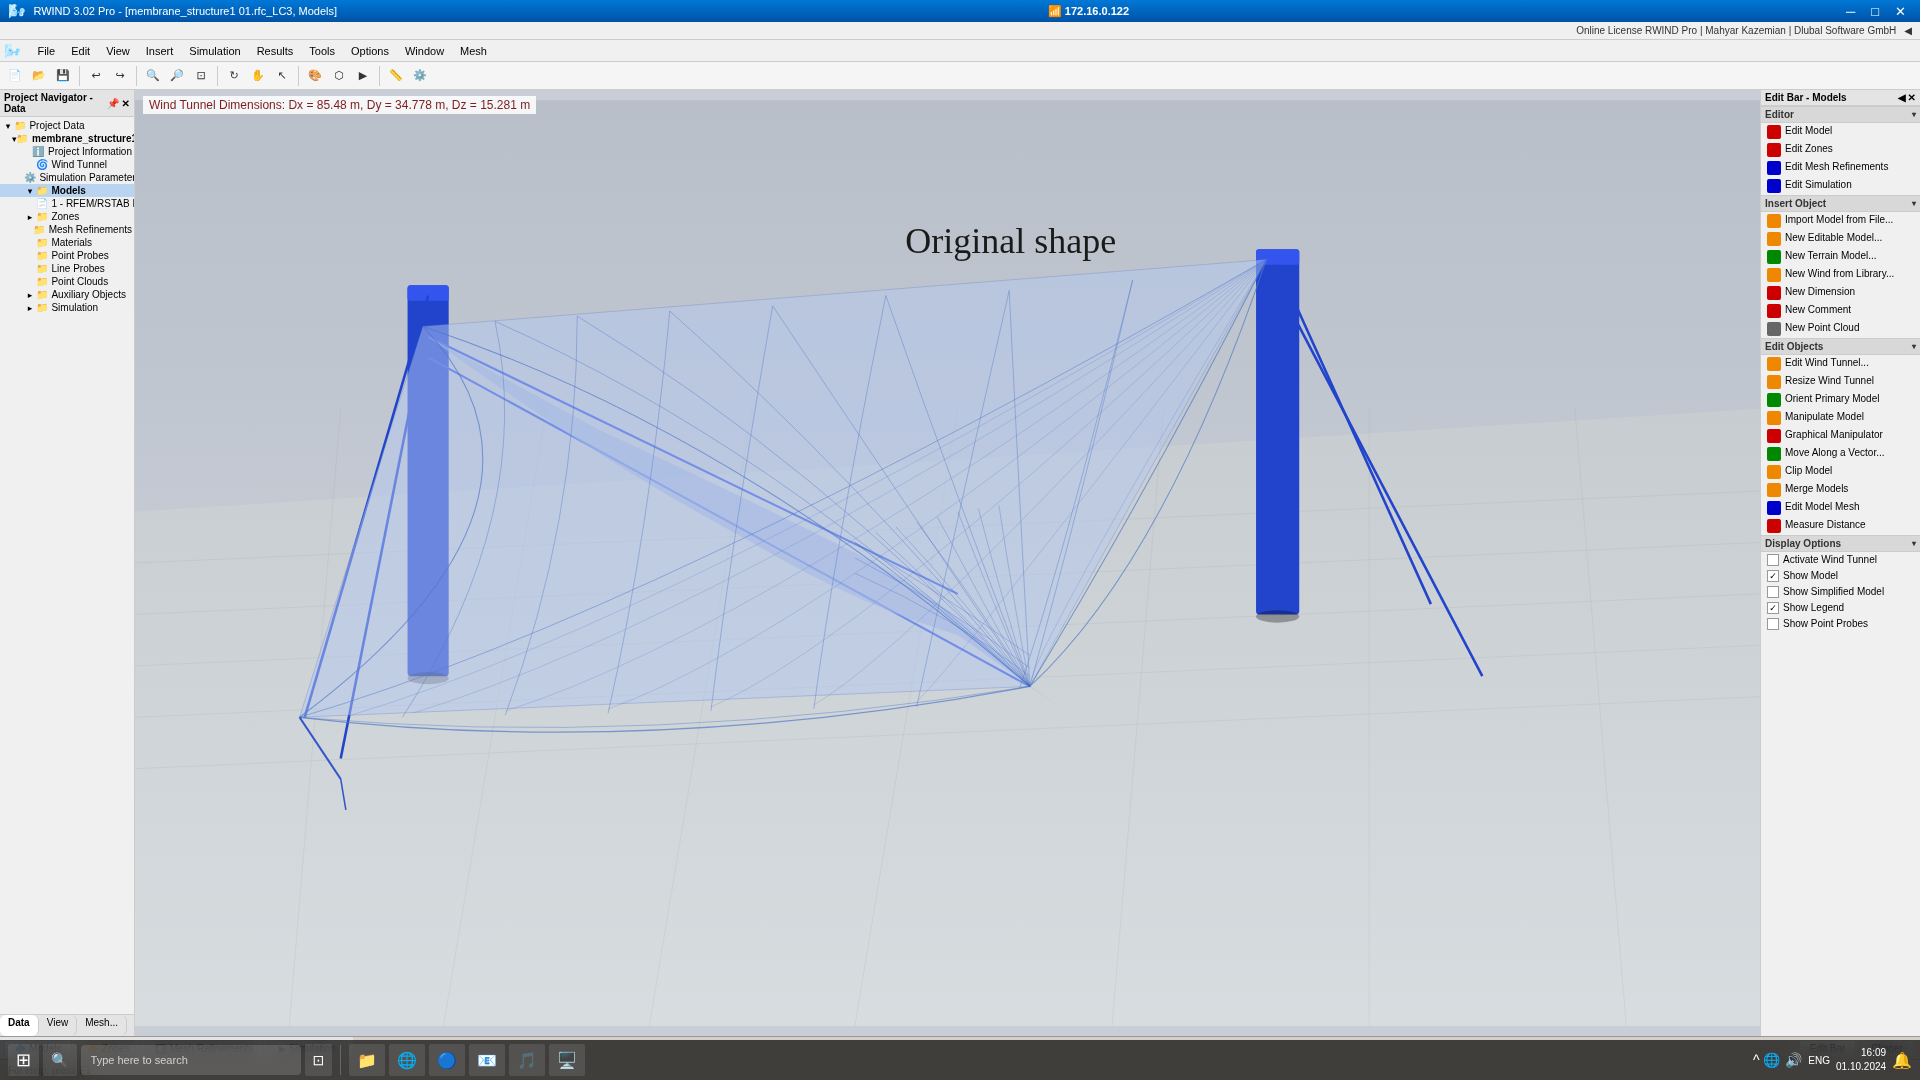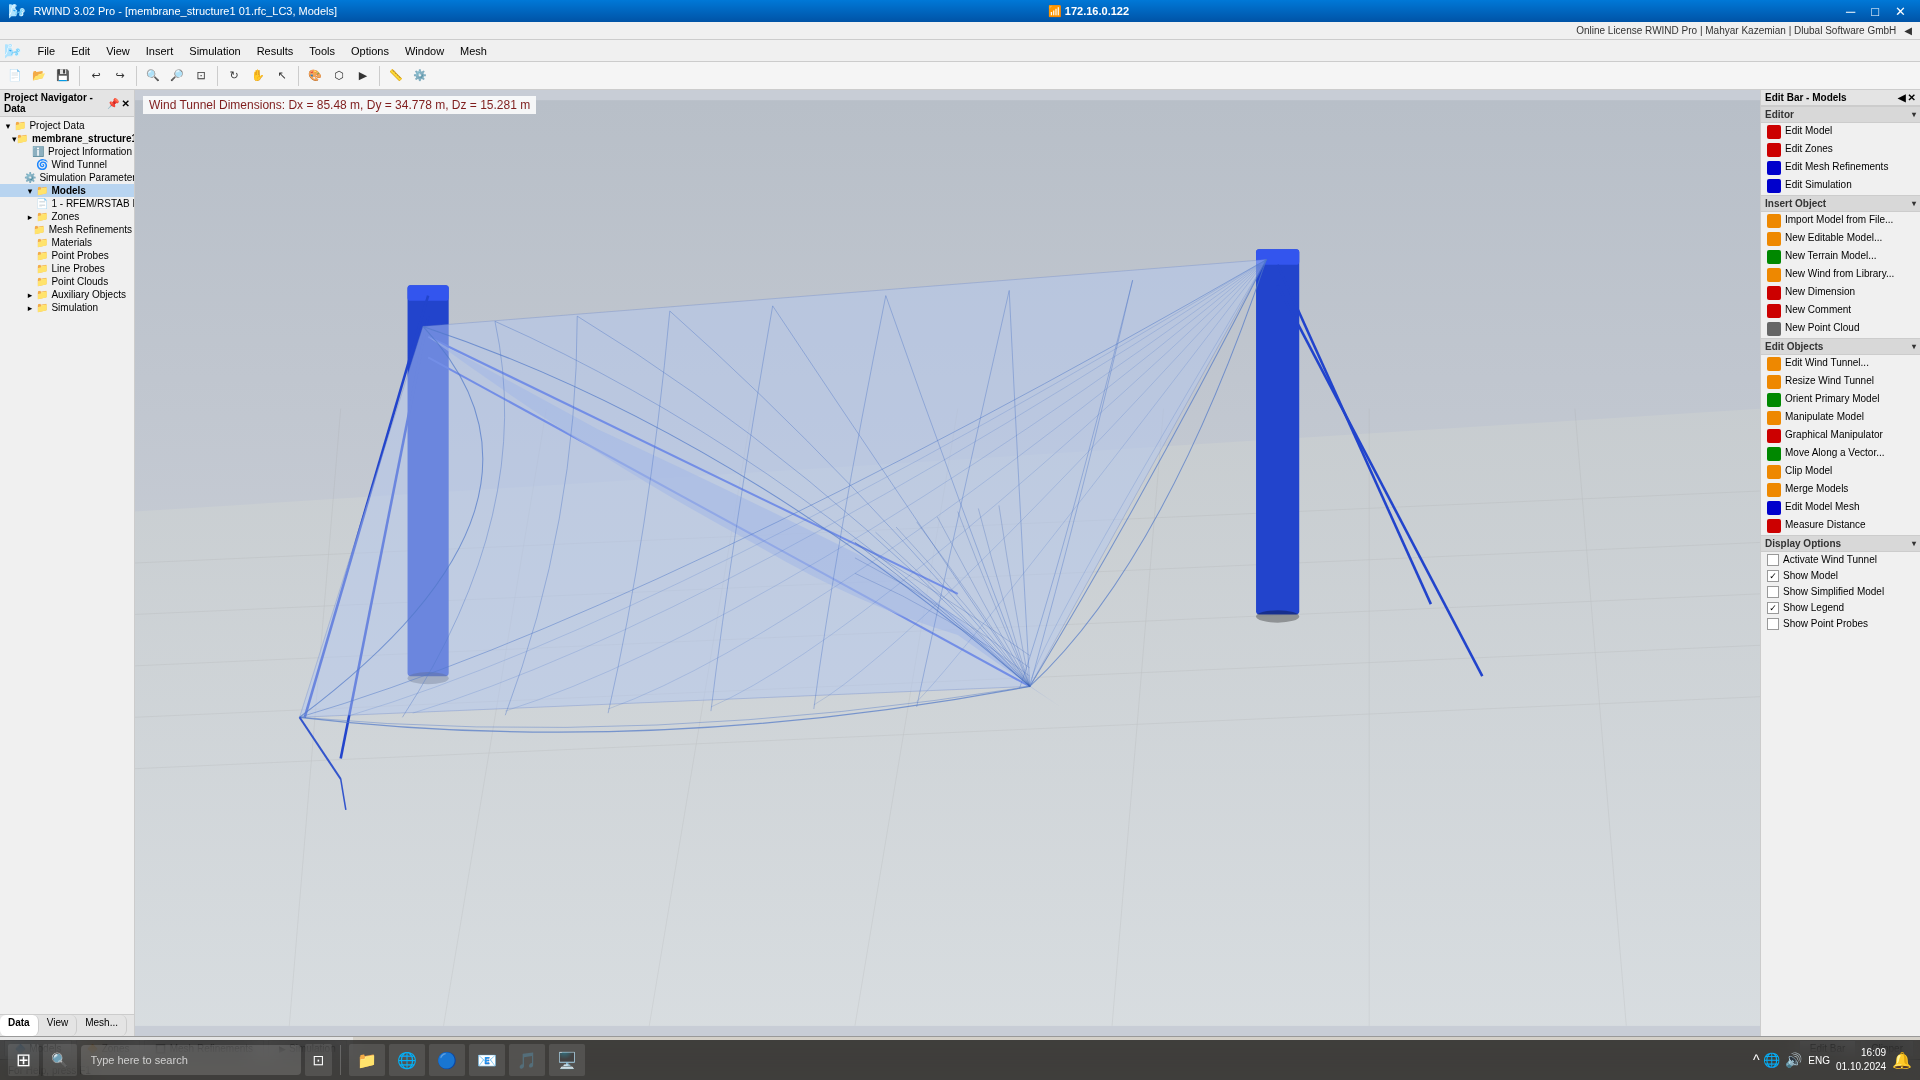--- a/index.html
+++ b/index.html
@@ -490,20 +490,23 @@
       <span class="left-bottom-tab active">Data</span>
       <span class="left-bottom-tab">View</span>
       <span class="left-bottom-tab">Mesh...</span>
     </div>
   </div>
 
   <div id="center-viewport">
     <div id="viewport-header">
       <span style="background:rgba(255,255,255,0.85);padding:2px 6px;font-size:12px;font-weight:500;">Wind Tunnel Dimensions: Dx = 85.48 m, Dy = 34.778 m, Dz = 15.281 m</span>
     </div>
+    <div id="original-shape-label">
+      <span>Original shape</span>
+    </div>
 
     
     <svg id="viewport-svg" viewBox="0 0 1580 900" xmlns="http://www.w3.org/2000/svg">
 
       <defs>
         <linearGradient id="skyGrad" x1="0" y1="0" x2="0" y2="1">
           <stop offset="0%" stop-color="#b8bfc8"></stop>
           <stop offset="60%" stop-color="#c8cdd6"></stop>
           <stop offset="100%" stop-color="#d4d8de"></stop>
         </linearGradient>

